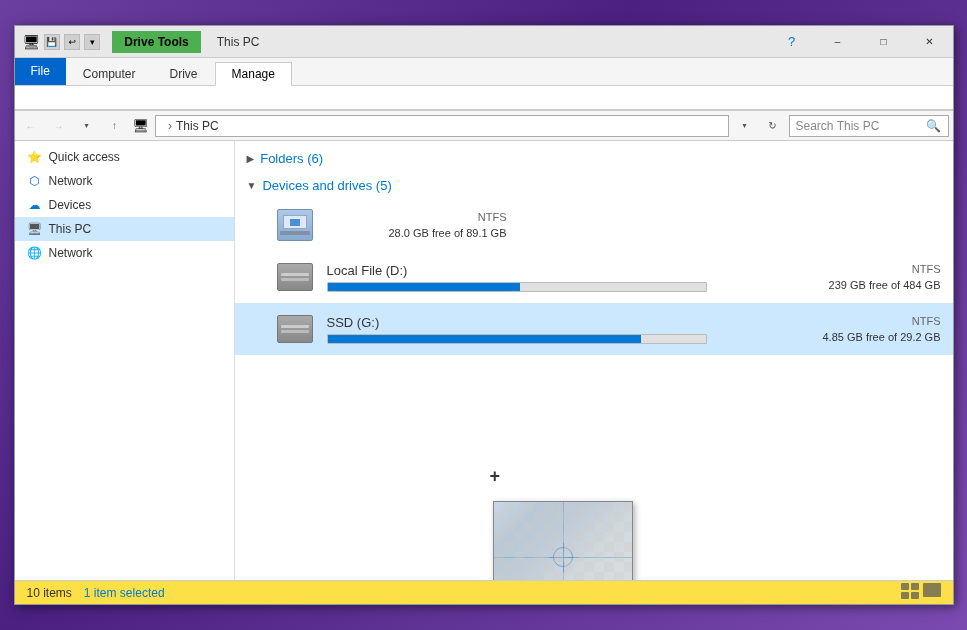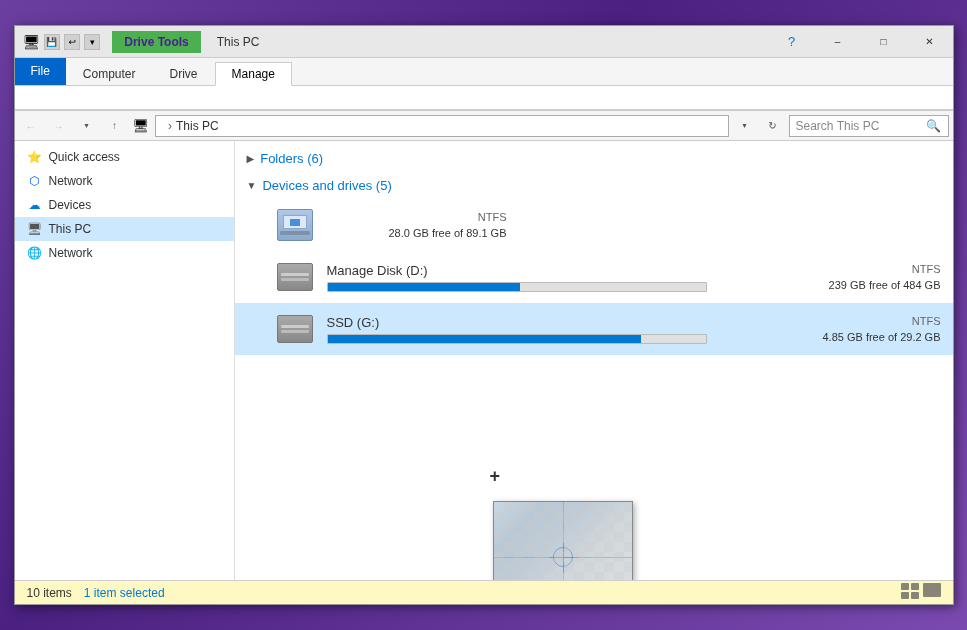--- a/index.html
+++ b/index.html
@@ -45,21 +45,21 @@
       background: #d0d0d0;
       border: 1px solid #bbb;
       font-size: 9px;
       display: flex;
       align-items: center;
       justify-content: center;
       cursor: pointer;
     }
     .drive-tools-tab {
       background: #4caf50;
-      color: #4c1d95;
+      color: #000000;
       padding: 4px 12px;
       font-size: 12px;
       font-weight: 600;
       height: 100%;
       display: flex;
       align-items: center;
       margin-left: 8px;
     }
     .title-text {
       font-size: 12px;
@@ -272,21 +272,21 @@
       color: #666;
       margin-bottom: 4px;
     }
     .drive-space {
       font-size: 11px;
       color: #333;
     }
     
     .status-bar {
       height: 24px;
-      background: #fef9c3;
+      background: #fde047;
       border-top: 1px solid #ccc;
       display: flex;
       align-items: center;
       justify-content: space-between;
       padding: 0 12px;
       font-size: 12px;
       color: #333;
     }
     .status-left {
       display: flex;
@@ -447,21 +447,21 @@
       </div>
 
       <div class="drive-item">
         <div class="drive-icon">
           <div style="width:36px;height:28px;background:linear-gradient(to bottom,#aaa,#888);border:1px solid #777;border-radius:2px;display:flex;flex-direction:column;align-items:center;justify-content:center;gap:2px;">
             <div style="width:28px;height:3px;background:#ccc;border-radius:1px;"></div>
             <div style="width:28px;height:3px;background:#bbb;border-radius:1px;"></div>
           </div>
         </div>
         <div class="drive-info">
-          <div class="drive-name">Manage Disk (D:)</div>
+          <div class="drive-name">Local File (D:)</div>
           <div class="progress-bar-bg">
             <div class="progress-bar-fill" style="width:51%;"></div>
           </div>
         </div>
         <div class="drive-meta">
           <div class="drive-fs">NTFS</div>
           <div class="drive-space">239 GB free of 484 GB</div>
         </div>
       </div>
 

